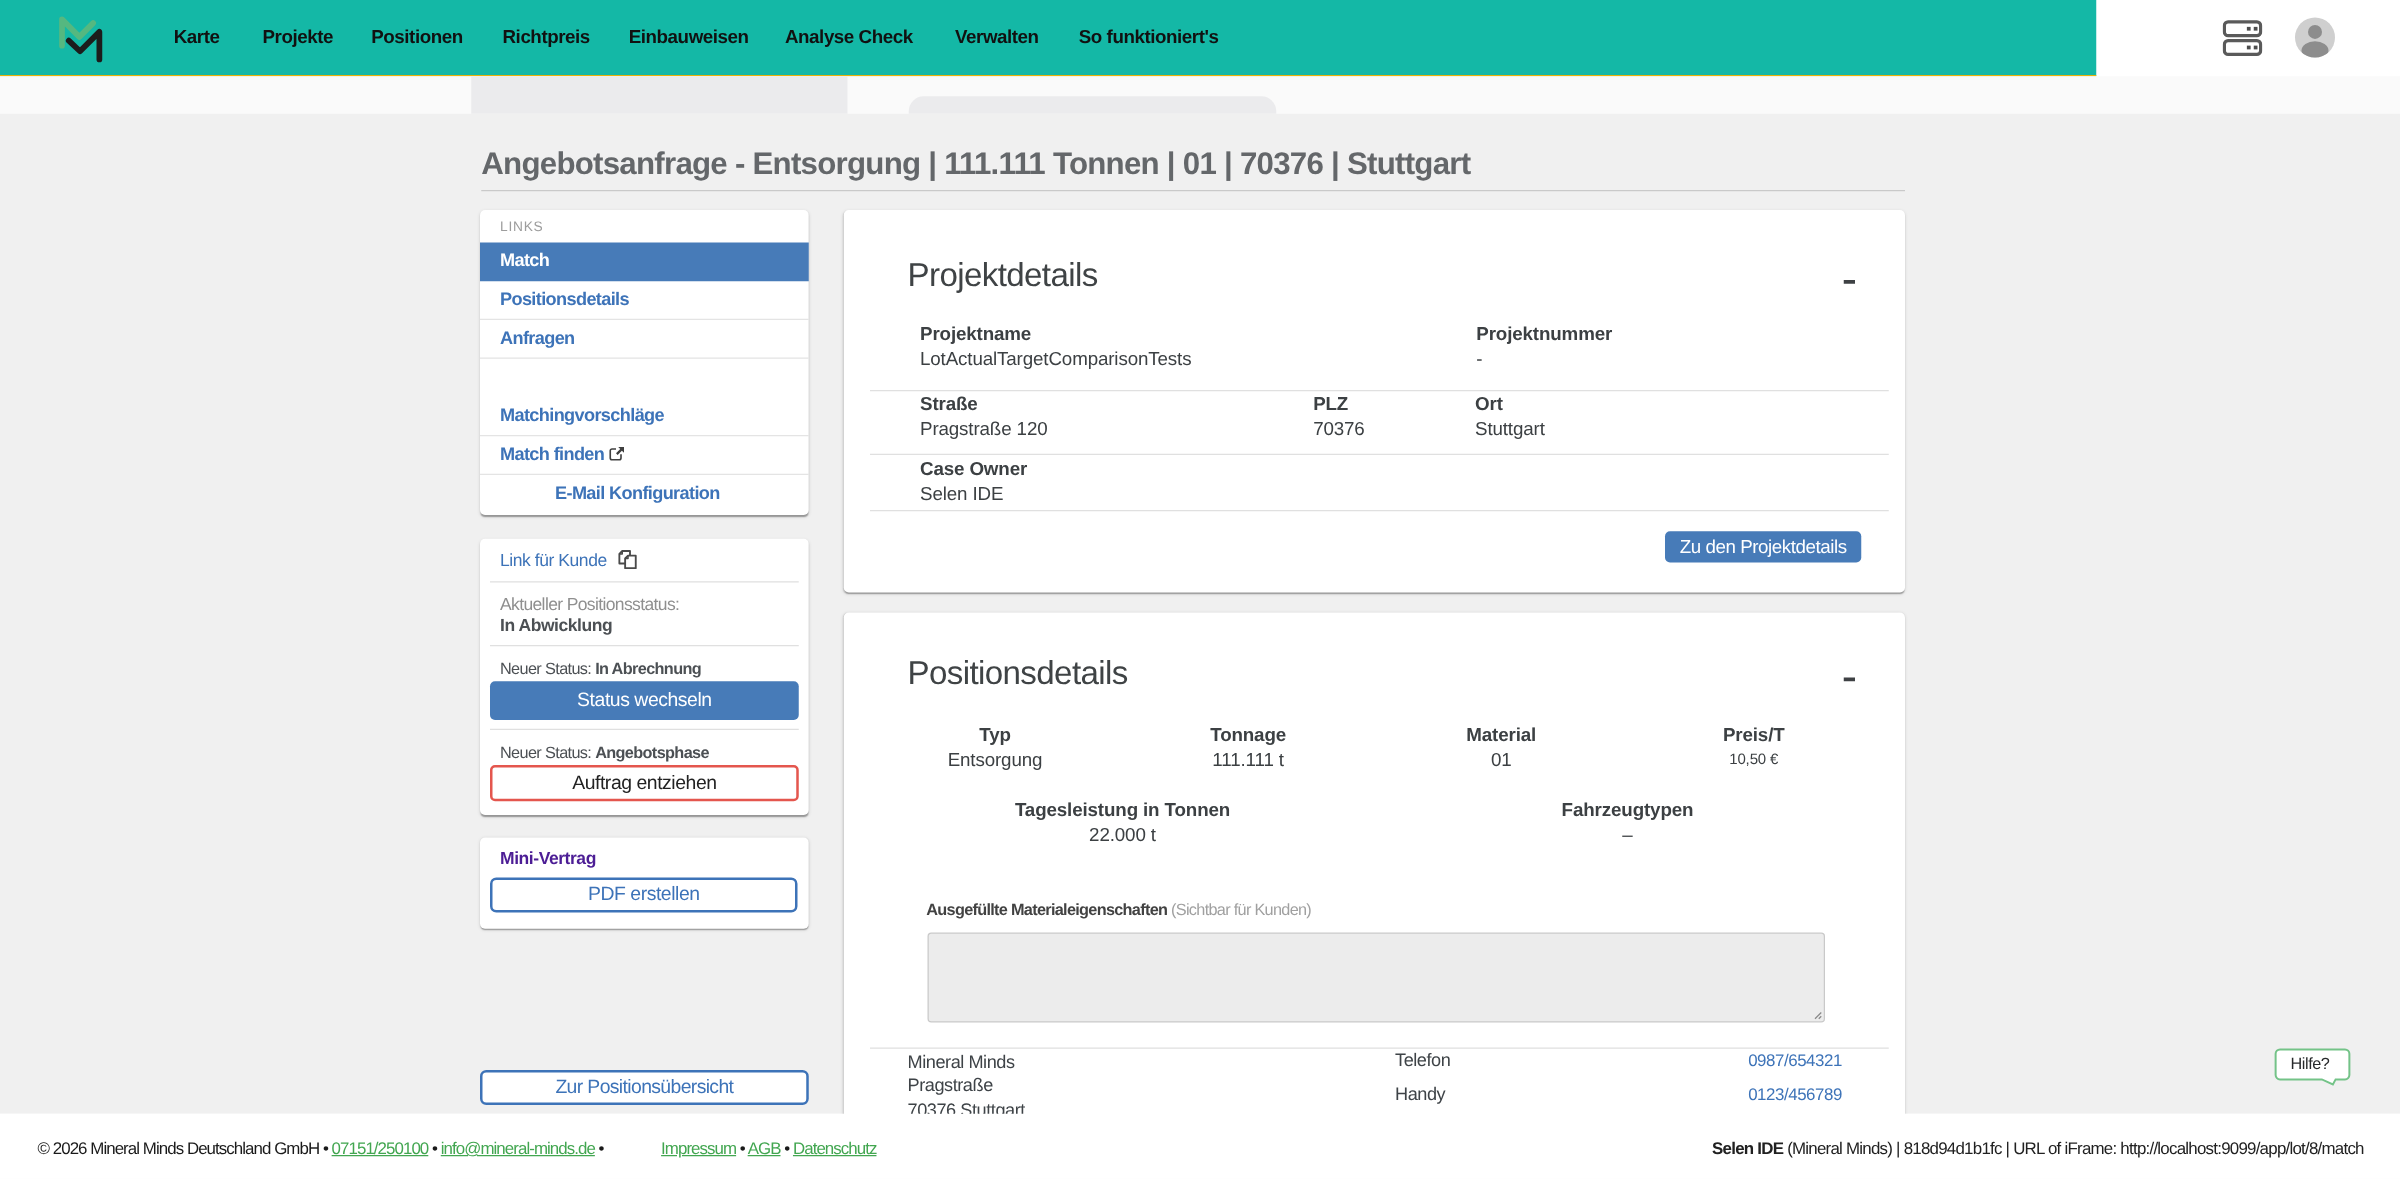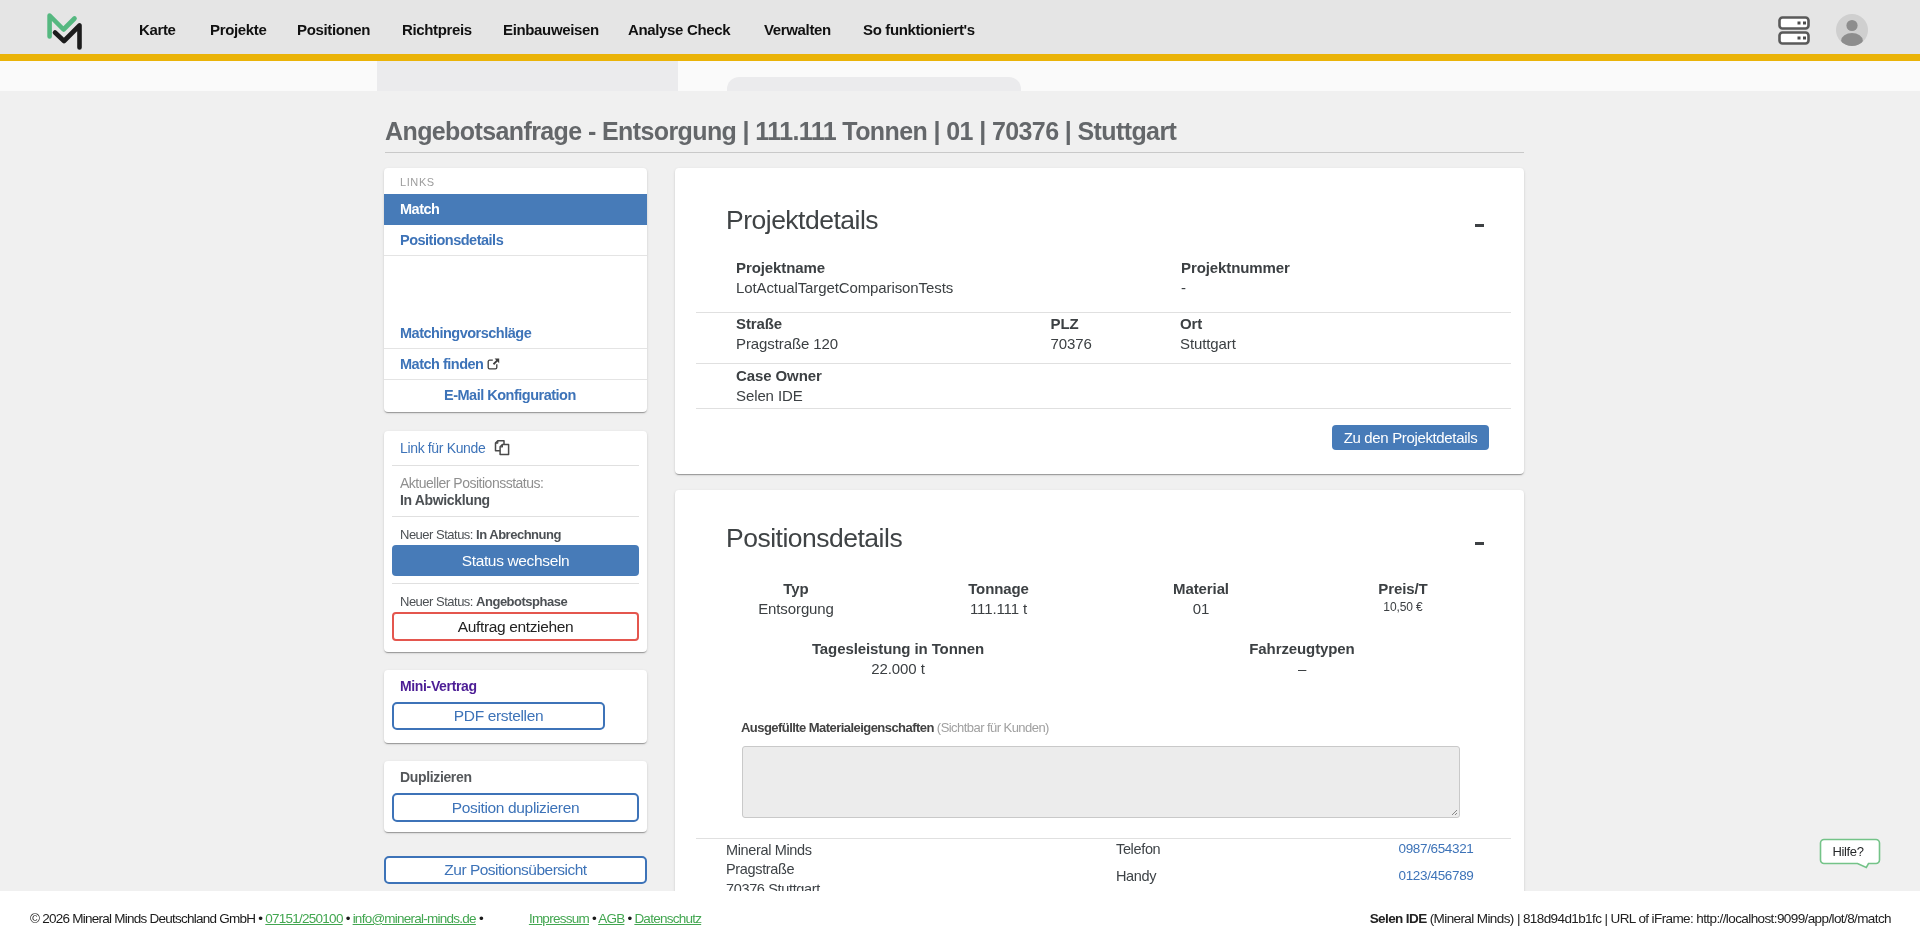--- a/index.html
+++ b/index.html
@@ -10,21 +10,21 @@
           box-shadow:0 2px 1px -1px rgba(0,0,0,.2), 0 1px 1px 0 rgba(0,0,0,.14), 0 1px 3px 0 rgba(0,0,0,.12); }
   .navitem { position:absolute; top:0; height:60px; line-height:60px; font-weight:bold; font-size:15px; color:#111; }
   .bluebtn { position:absolute; background:#477bb8; color:#fff; border-radius:4px; text-align:center; }
   .outbtn  { position:absolute; background:#fff; border:2px solid #3d73b8; color:#3d73b8; border-radius:5px; text-align:center; }
   .divider { position:absolute; height:1px; background:#e0e0e0; }
   .lbl-b { font-weight:bold; color:#3c4043; font-size:15px; letter-spacing:-0.1px; }
 </style>
 </head>
 <body>
 
-<div class="abs" id="header" style="left:0;top:0;width:1920px;height:61px;background:#e5e5e5;border-bottom:7px solid #eab308;">
+<div class="abs" id="header" style="left:0;top:0;width:1677px;height:61px;background:#14b8a6;border-bottom:1px solid #eab308;">
   <svg class="abs" style="left:47px;top:12px;" width="37" height="39" viewBox="0 0 37 39">
     <polyline points="2.6,24.5 2.6,3.5 16.5,17.5 27.5,6.5" fill="none" stroke="#55b880" stroke-width="4.6" stroke-linecap="round" stroke-linejoin="round"></polyline>
     <polyline points="8,20.5 17,29 32.5,13.5 32.5,35.5" fill="none" stroke="#1c1c1c" stroke-width="4.6" stroke-linecap="round" stroke-linejoin="round"></polyline>
   </svg>
   <div class="navitem" style="left:139px;">Karte</div>
   <div class="navitem" style="left:210px;">Projekte</div>
   <div class="navitem" style="left:297px;">Positionen</div>
   <div class="navitem" style="left:402px;">Richtpreis</div>
   <div class="navitem" style="left:503px;">Einbauweisen</div>
   <div class="navitem" style="left:628px;">Analyse Check</div>
@@ -61,20 +61,21 @@
 
 <div class="abs" id="main" style="left:0;top:91px;width:1920px;height:800px;background:#f0f0f0;">
 
   <div class="abs" style="left:385px;top:26px;font-size:25px;font-weight:bold;color:#64676a;letter-spacing:-0.6px;">Angebotsanfrage - Entsorgung | 111.111 Tonnen | 01 | 70376 | Stuttgart</div>
   <div class="divider" style="left:385px;top:61px;width:1139px;background:#c9c9c9;"></div>
 
   <div class="card" style="left:384px;top:77px;width:263px;height:244px;">
     <div class="abs" style="left:16px;top:8px;font-size:11px;letter-spacing:0.6px;color:#9d9d9d;">LINKS</div>
     <div class="abs" style="left:0;top:26px;width:263px;height:31px;background:#477bb8;color:#fff;font-weight:bold;font-size:14.5px;letter-spacing:-0.5px;line-height:31px;"><span style="margin-left:16px;">Match</span></div>
     <div class="abs" style="left:0;top:57px;width:263px;height:31px;border-bottom:1px solid #e4e4e4;color:#3d73b8;font-weight:bold;font-size:14.5px;letter-spacing:-0.5px;line-height:31px;"><span style="margin-left:16px;">Positionsdetails</span></div>
+    <div class="abs" style="left:0;top:88px;width:263px;height:31px;border-bottom:1px solid #e4e4e4;color:#3d73b8;font-weight:bold;font-size:14.5px;letter-spacing:-0.5px;line-height:31px;"><span style="margin-left:16px;">Anfragen</span></div>
     <div class="abs" style="left:0;top:150px;width:263px;height:31px;border-bottom:1px solid #e4e4e4;color:#3d73b8;font-weight:bold;font-size:14.5px;letter-spacing:-0.5px;line-height:31px;"><span style="margin-left:16px;">Matchingvorschläge</span></div>
     <div class="abs" style="left:0;top:181px;width:263px;height:31px;border-bottom:1px solid #e4e4e4;color:#3d73b8;font-weight:bold;font-size:14.5px;letter-spacing:-0.5px;line-height:31px;"><span style="margin-left:16px;">Match finden <svg width="13" height="12" viewBox="0 0 13 12" style="vertical-align:-1px;">
             <path d="M9.8,6.3 v3.1 a1.4,1.4 0 0 1 -1.4,1.4 H2.6 a1.4,1.4 0 0 1 -1.4,-1.4 V3.6 a1.4,1.4 0 0 1 1.4,-1.4 h3.2" fill="none" stroke="#3f3f3f" stroke-width="1.3"></path>
             <path d="M7.6,0.6 h4.6 v4.6 l-1.7,-1.7 -3.4,3.4 -1.3,-1.3 3.4,-3.4 z" fill="#3f3f3f"></path>
           </svg></span></div>
     <div class="abs" style="left:0;top:212px;width:263px;height:32px;color:#3d73b8;font-weight:bold;font-size:14.5px;letter-spacing:-0.5px;line-height:30px;margin-left:44px;"><span style="margin-left:16px;">E-Mail Konfiguration</span></div>
   </div>
 
   <div class="card" style="left:384px;top:340px;width:263px;height:221px;">
     <div class="abs" style="left:16px;top:9px;font-size:14px;color:#3d73b8;">Link für Kunde
@@ -91,27 +92,23 @@
     <div class="divider" style="left:8px;top:85px;width:247px;"></div>
     <div class="abs" style="left:16px;top:96px;font-size:13px;letter-spacing:-0.5px;color:#4c5054;">Neuer Status: <b>In Abrechnung</b></div>
     <div class="bluebtn" style="left:8px;top:114px;width:247px;height:31px;line-height:31px;font-size:15.5px;">Status wechseln</div>
     <div class="divider" style="left:8px;top:152px;width:247px;"></div>
     <div class="abs" style="left:16px;top:163px;font-size:13px;letter-spacing:-0.5px;color:#4c5054;">Neuer Status: <b>Angebotsphase</b></div>
     <div class="abs" style="left:8px;top:181px;width:247px;height:29px;background:#fff;border:2px solid #e4564e;border-radius:4px;text-align:center;line-height:25px;font-size:15.5px;color:#222;">Auftrag entziehen</div>
   </div>
 
   <div class="card" style="left:384px;top:579px;width:263px;height:73px;">
     <div class="abs" style="left:16px;top:8px;font-size:14px;font-weight:bold;color:#4c1d95;">Mini-Vertrag</div>
-    <div class="outbtn" style="left:8px;top:32px;width:213px;height:28px;line-height:24px;font-size:15.5px;">PDF erstellen</div>
+    <div class="outbtn" style="left:8px;top:32px;width:246px;height:28px;line-height:24px;font-size:15.5px;">PDF erstellen</div>
   </div>
 
-  <div class="card" style="left:384px;top:670px;width:263px;height:71px;">
-    <div class="abs" style="left:16px;top:8px;font-size:14px;font-weight:bold;color:#54575a;">Duplizieren</div>
-    <div class="outbtn" style="left:8px;top:32px;width:247px;height:29px;line-height:25px;font-size:15.5px;">Position duplizieren</div>
-  </div>
 
   <div class="outbtn" style="left:384px;top:765px;width:263px;height:28px;line-height:24px;font-size:15.5px;letter-spacing:-0.5px;">Zur Positionsübersicht</div>
 
   <div class="card" style="left:675px;top:77px;width:849px;height:306px;">
     <div class="abs" style="left:51px;top:37px;font-size:26.5px;color:#3f4345;letter-spacing:-0.5px;">Projektdetails</div>
     <div class="abs" style="left:800px;top:55.5px;width:9px;height:3.5px;background:#3e4144;"></div>
     <div class="abs lbl-b" style="left:61px;top:90.5px;">Projektname</div>
     <div class="abs" style="left:61px;top:111px;font-size:15px;color:#3c4043;letter-spacing:-0.1px;">LotActualTargetComparisonTests</div>
     <div class="abs lbl-b" style="left:506px;top:90.5px;">Projektnummer</div>
     <div class="abs" style="left:506px;top:111px;font-size:15px;color:#3c4043;letter-spacing:-0.1px;">-</div>

